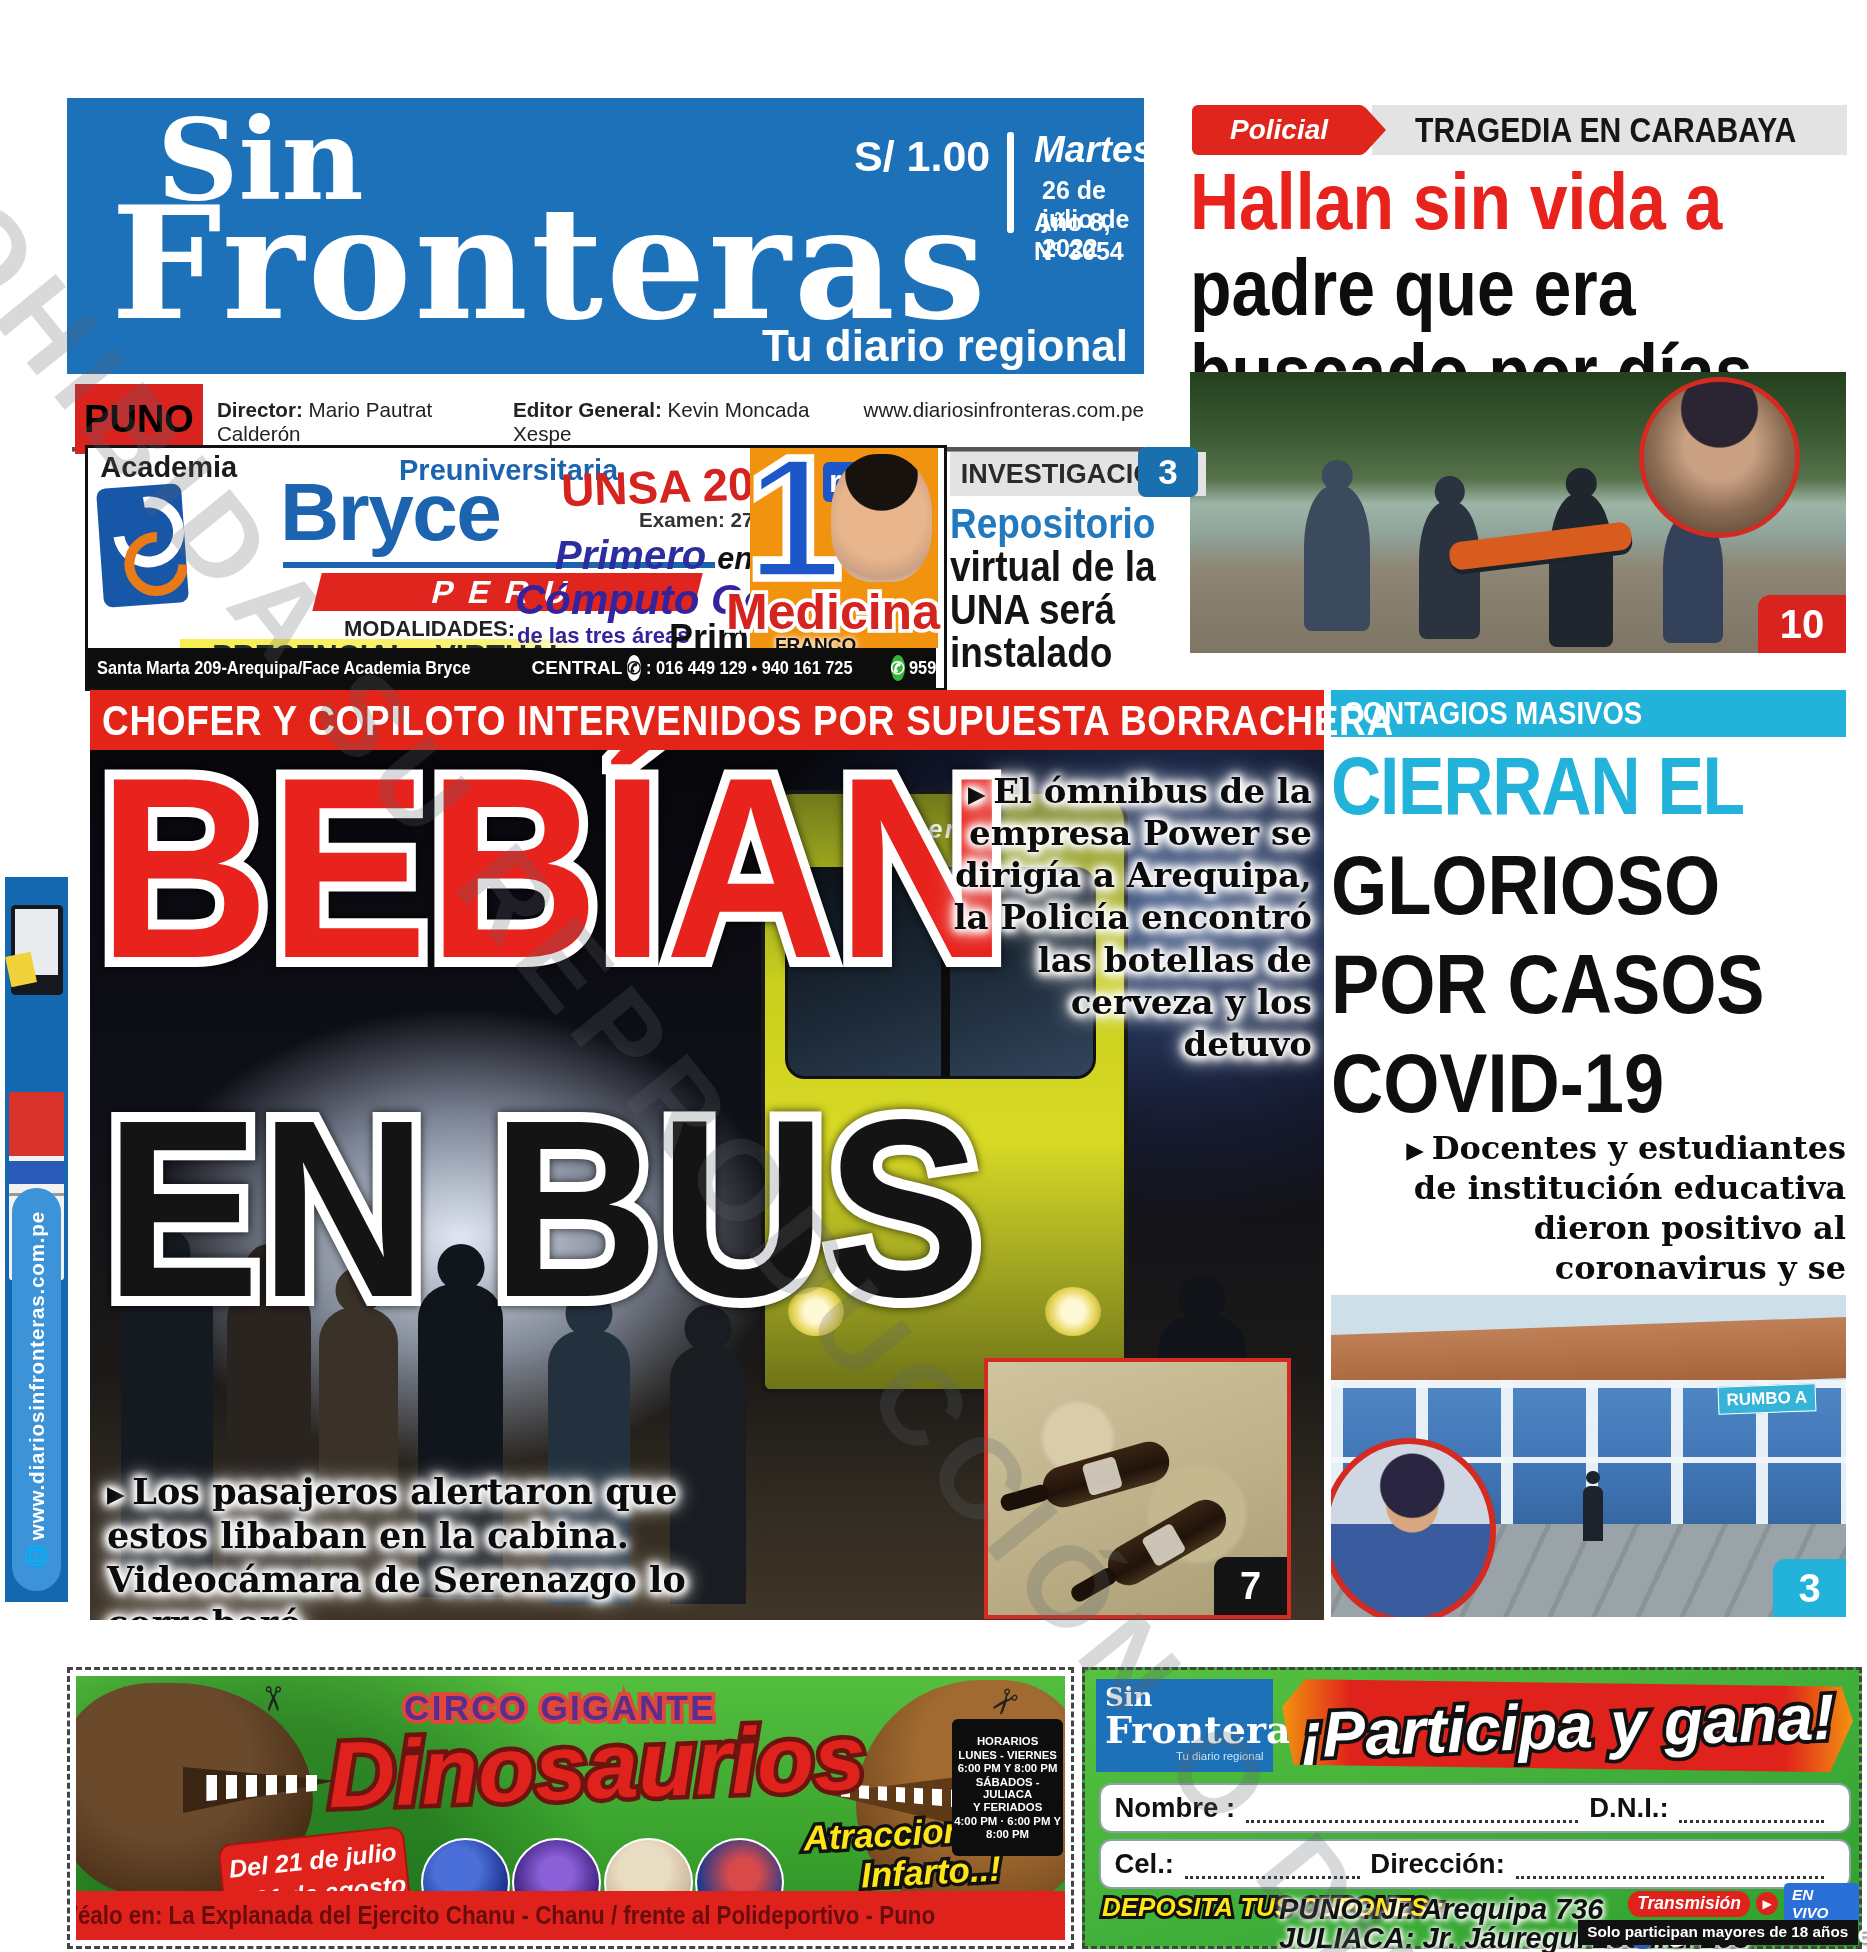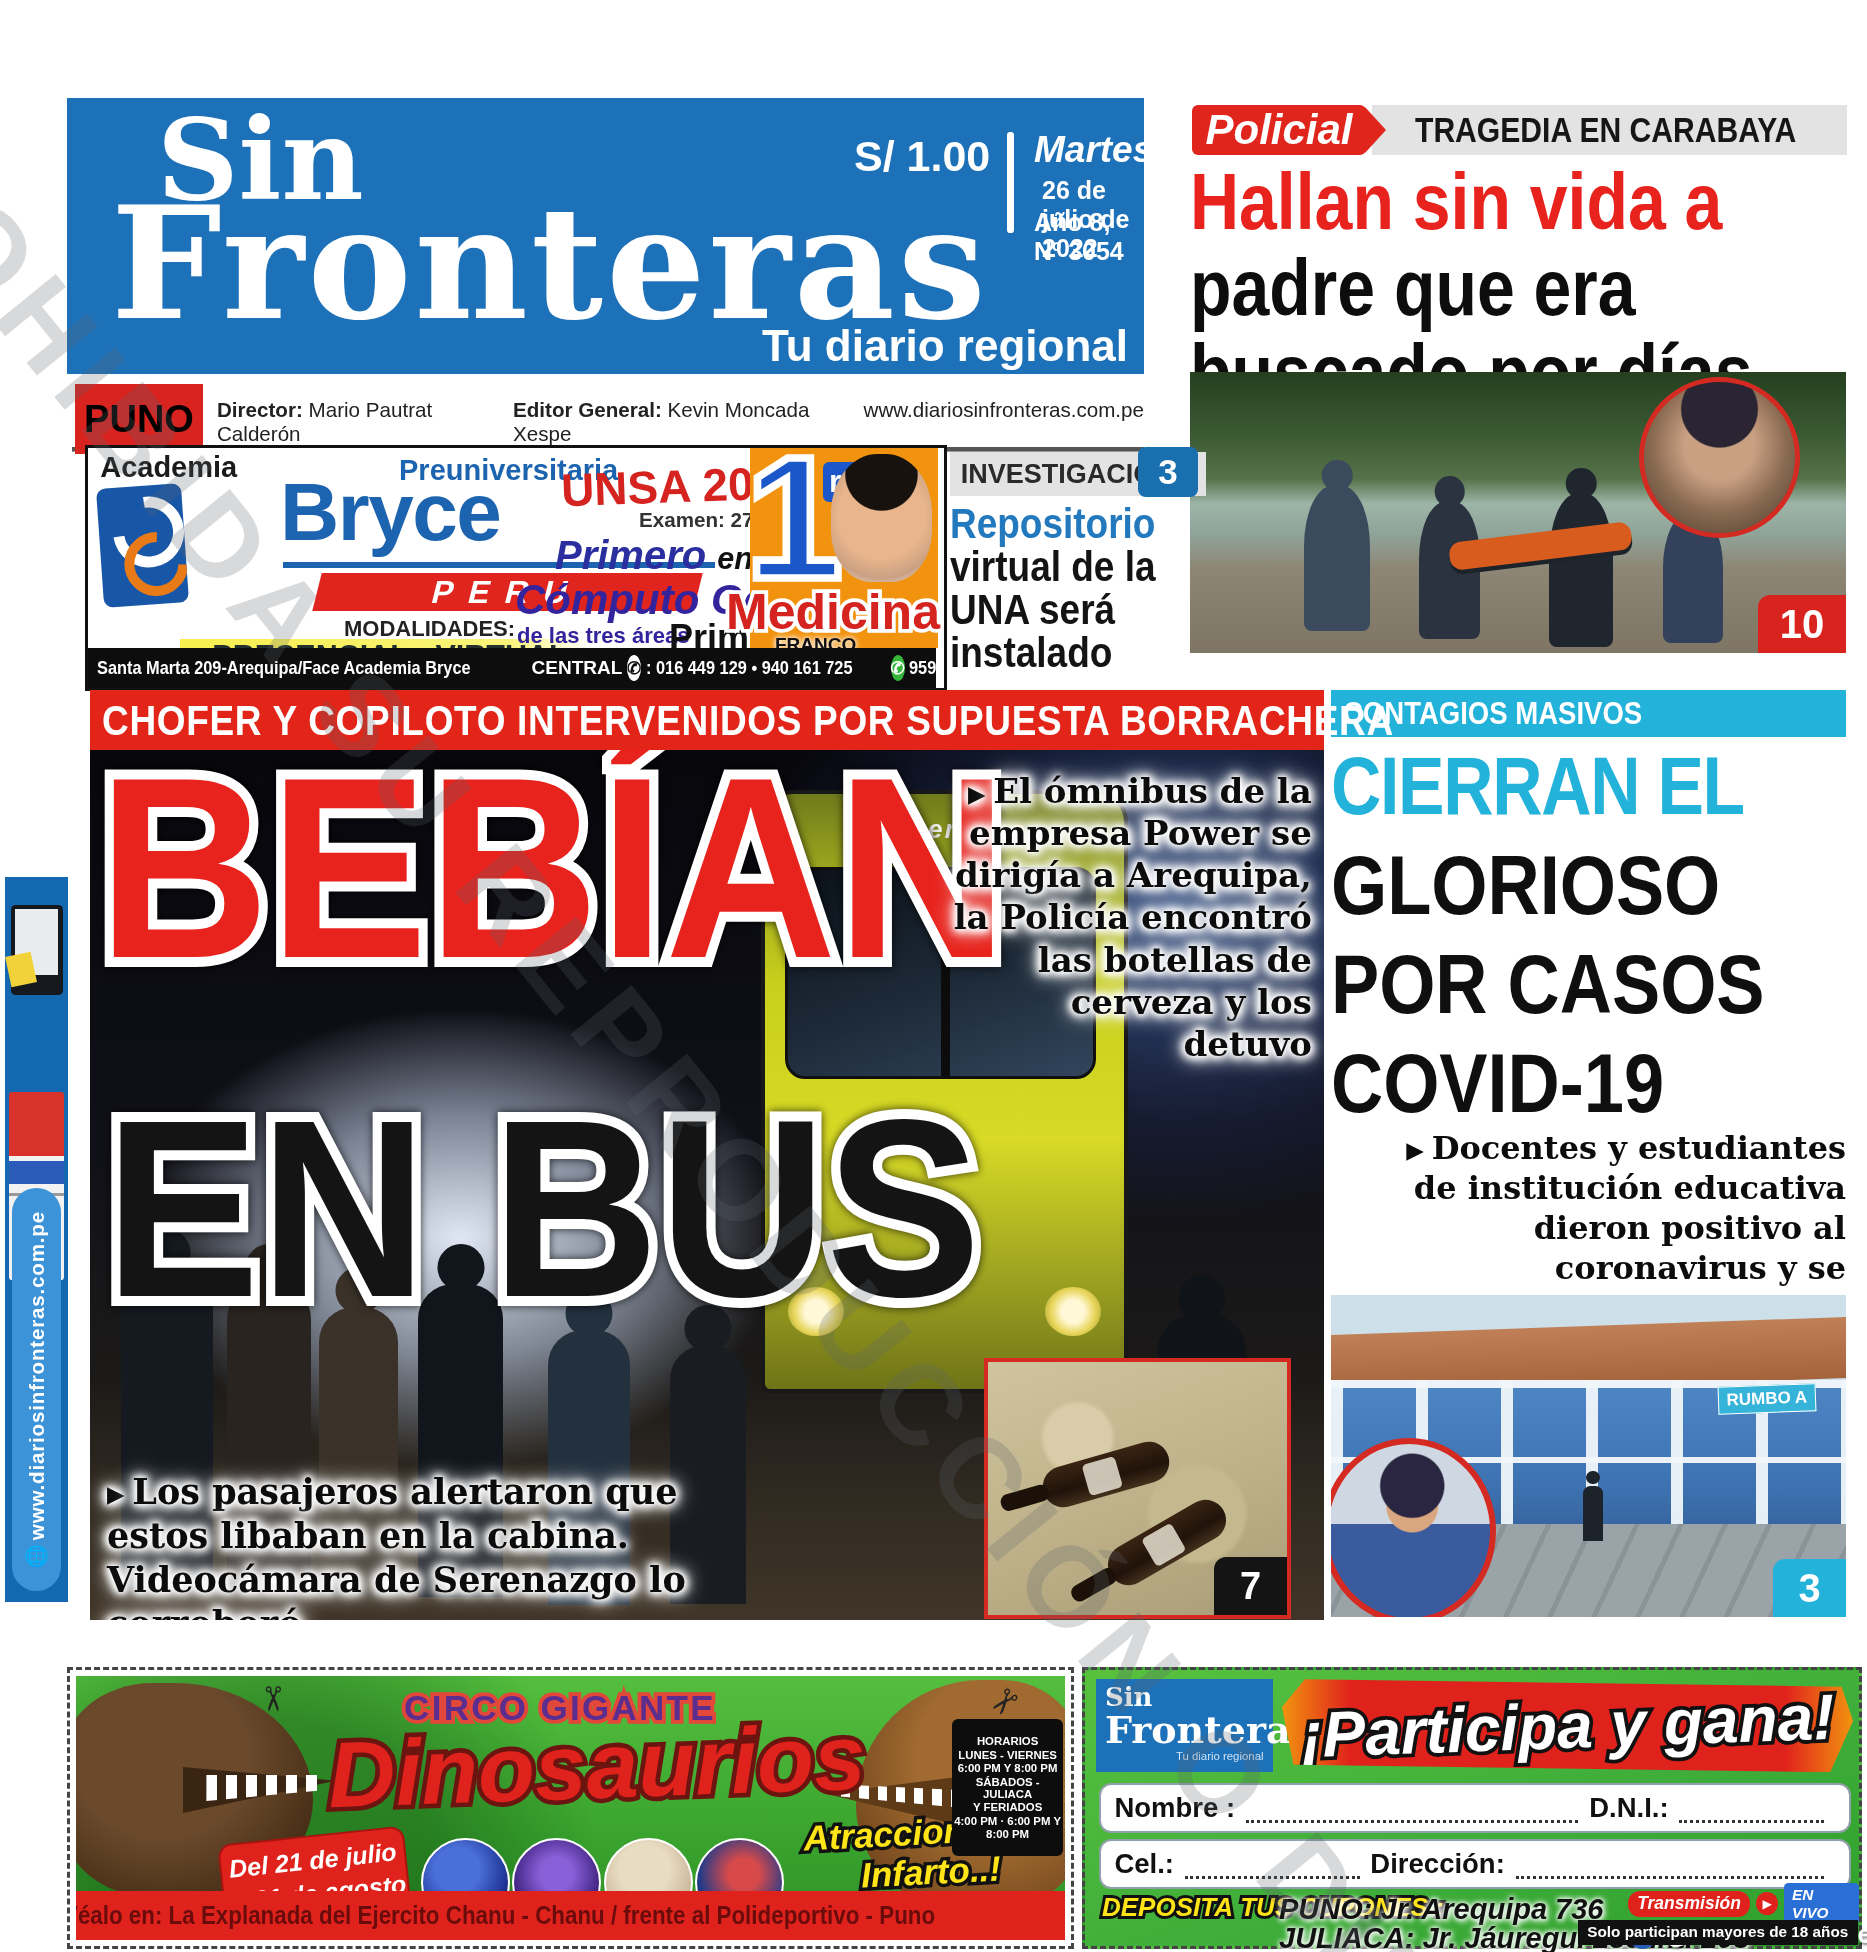--- a/index.html
+++ b/index.html
@@ -25,21 +25,21 @@
   .mast-date{left:967px;top:78px;font-size:25px;font-weight:bold;color:#fff;margin-left:8px;}
   .mast-ed{left:967px;top:110px;font-size:25px;font-weight:bold;color:#fff;}
   .mast-tag{left:603px;top:223px;width:458px;text-align:right;font-size:44px;font-weight:bold;color:#fff;}
   .region{left:75px;top:384px;width:128px;height:70px;background:#d8231f;color:#000000;font-size:38px;font-weight:bold;
           display:flex;align-items:center;justify-content:center;z-index:2;}
   .dirrow{left:217px;top:398px;width:927px;display:flex;justify-content:space-between;font-size:20.6px;color:#222;}
   .dirrow b{font-weight:bold;}
   .toprule{left:72px;top:447px;width:1072px;height:0;border-top:4.6px solid #555;border-bottom:1.5px solid #999;}
   
   .pol-badge{left:1192px;top:105px;width:174px;height:50px;background:#e0261c;border-radius:6.1px;color:#fff;
-    font-size:42px;font-weight:bold;font-style:italic;display:flex;align-items:center;justify-content:center;z-index:3;}
+    font-size:28px;font-weight:bold;font-style:italic;display:flex;align-items:center;justify-content:center;z-index:3;}
   .pol-badge:after{content:"";position:absolute;right:-20px;top:2.3px;border-top:23px solid transparent;
     border-bottom:23px solid transparent;border-left:21.4px solid #e0261c;}
   .pol-kick{left:1372px;top:105px;width:475px;height:50px;background:#e3e3e3;display:flex;align-items:center;z-index:2;}
   .pol-kick span{margin-left:43px;font-size:35px;font-weight:bold;color:#161616;}
   .pol-red{left:1190px;top:162px;font-size:79px;font-weight:bold;color:#e8231d;line-height:1;}
   .pol-blk{left:1190px;top:246px;font-size:79px;font-weight:bold;color:#0d0d0d;line-height:1.07;}
   
   .photo1{left:1190px;top:372px;width:656px;height:281px;overflow:hidden;
     background:linear-gradient(180deg,#24401f 0%,#3a5a33 22%,#56724a 38%,#9db5a7 47%,#8fa399 58%,#8d8674 70%,#7e7565 100%);}
   .p1-person{position:absolute;border-radius:42% 42% 7.6px 7.6px;}

